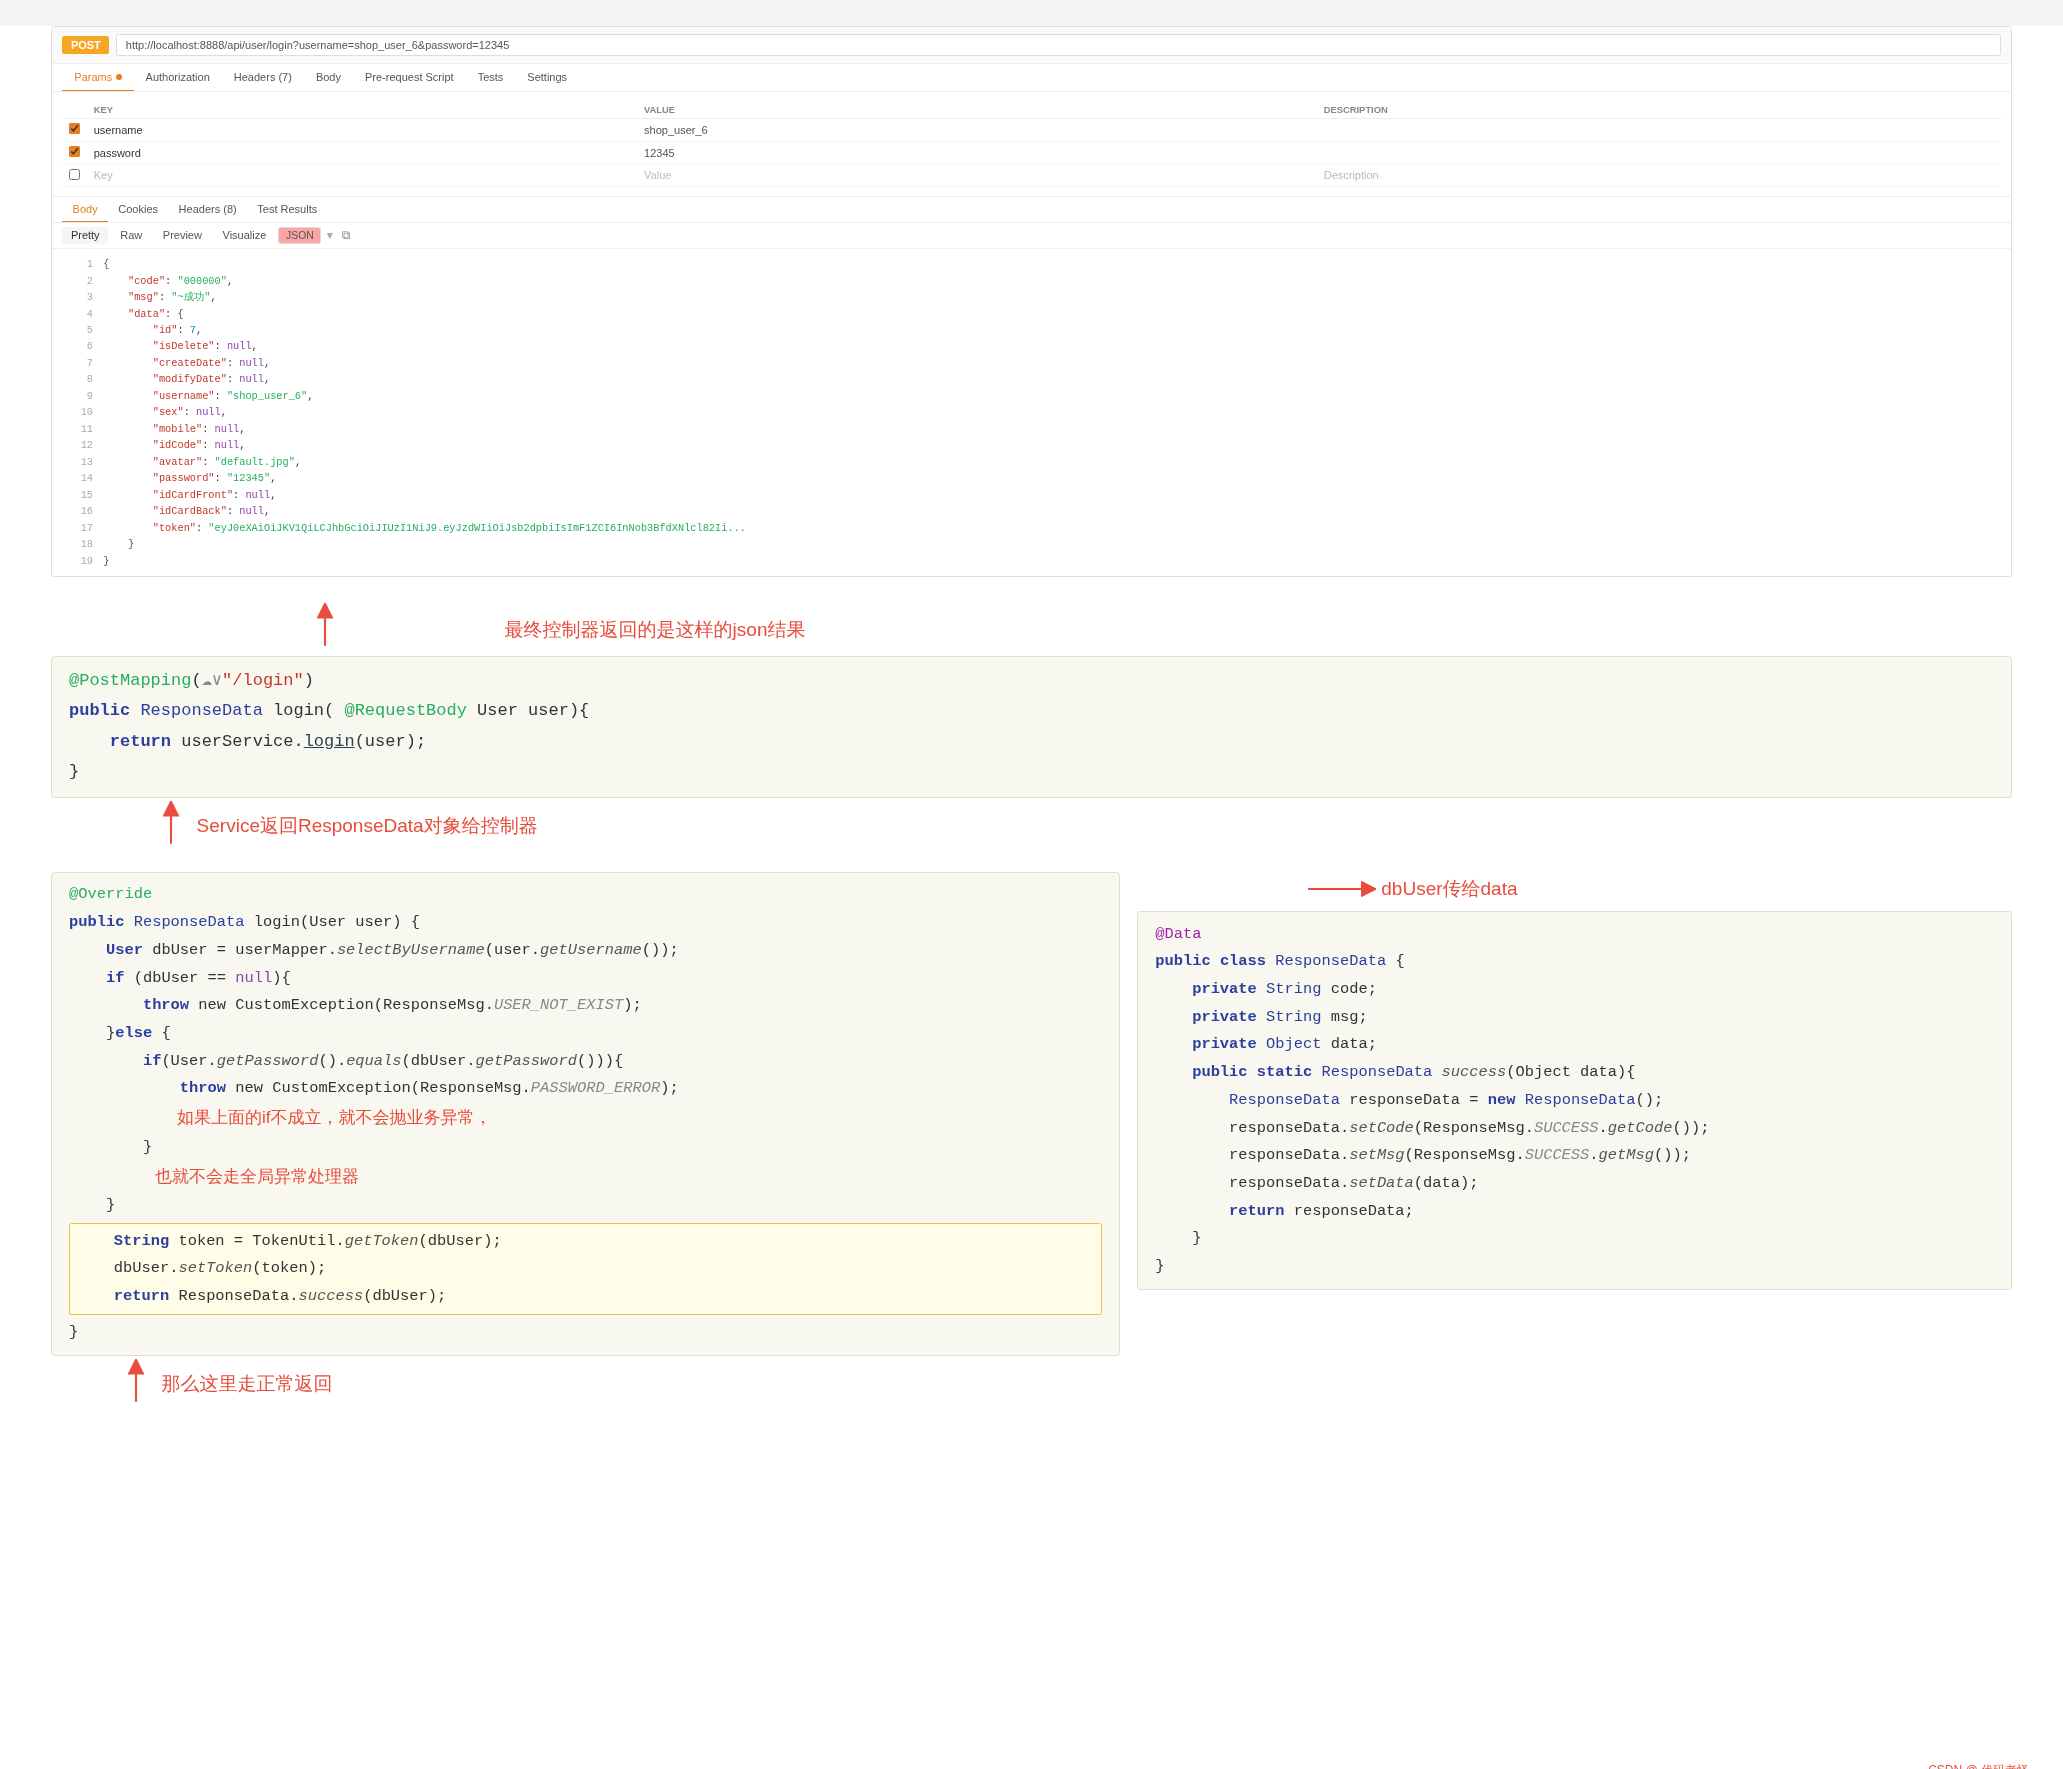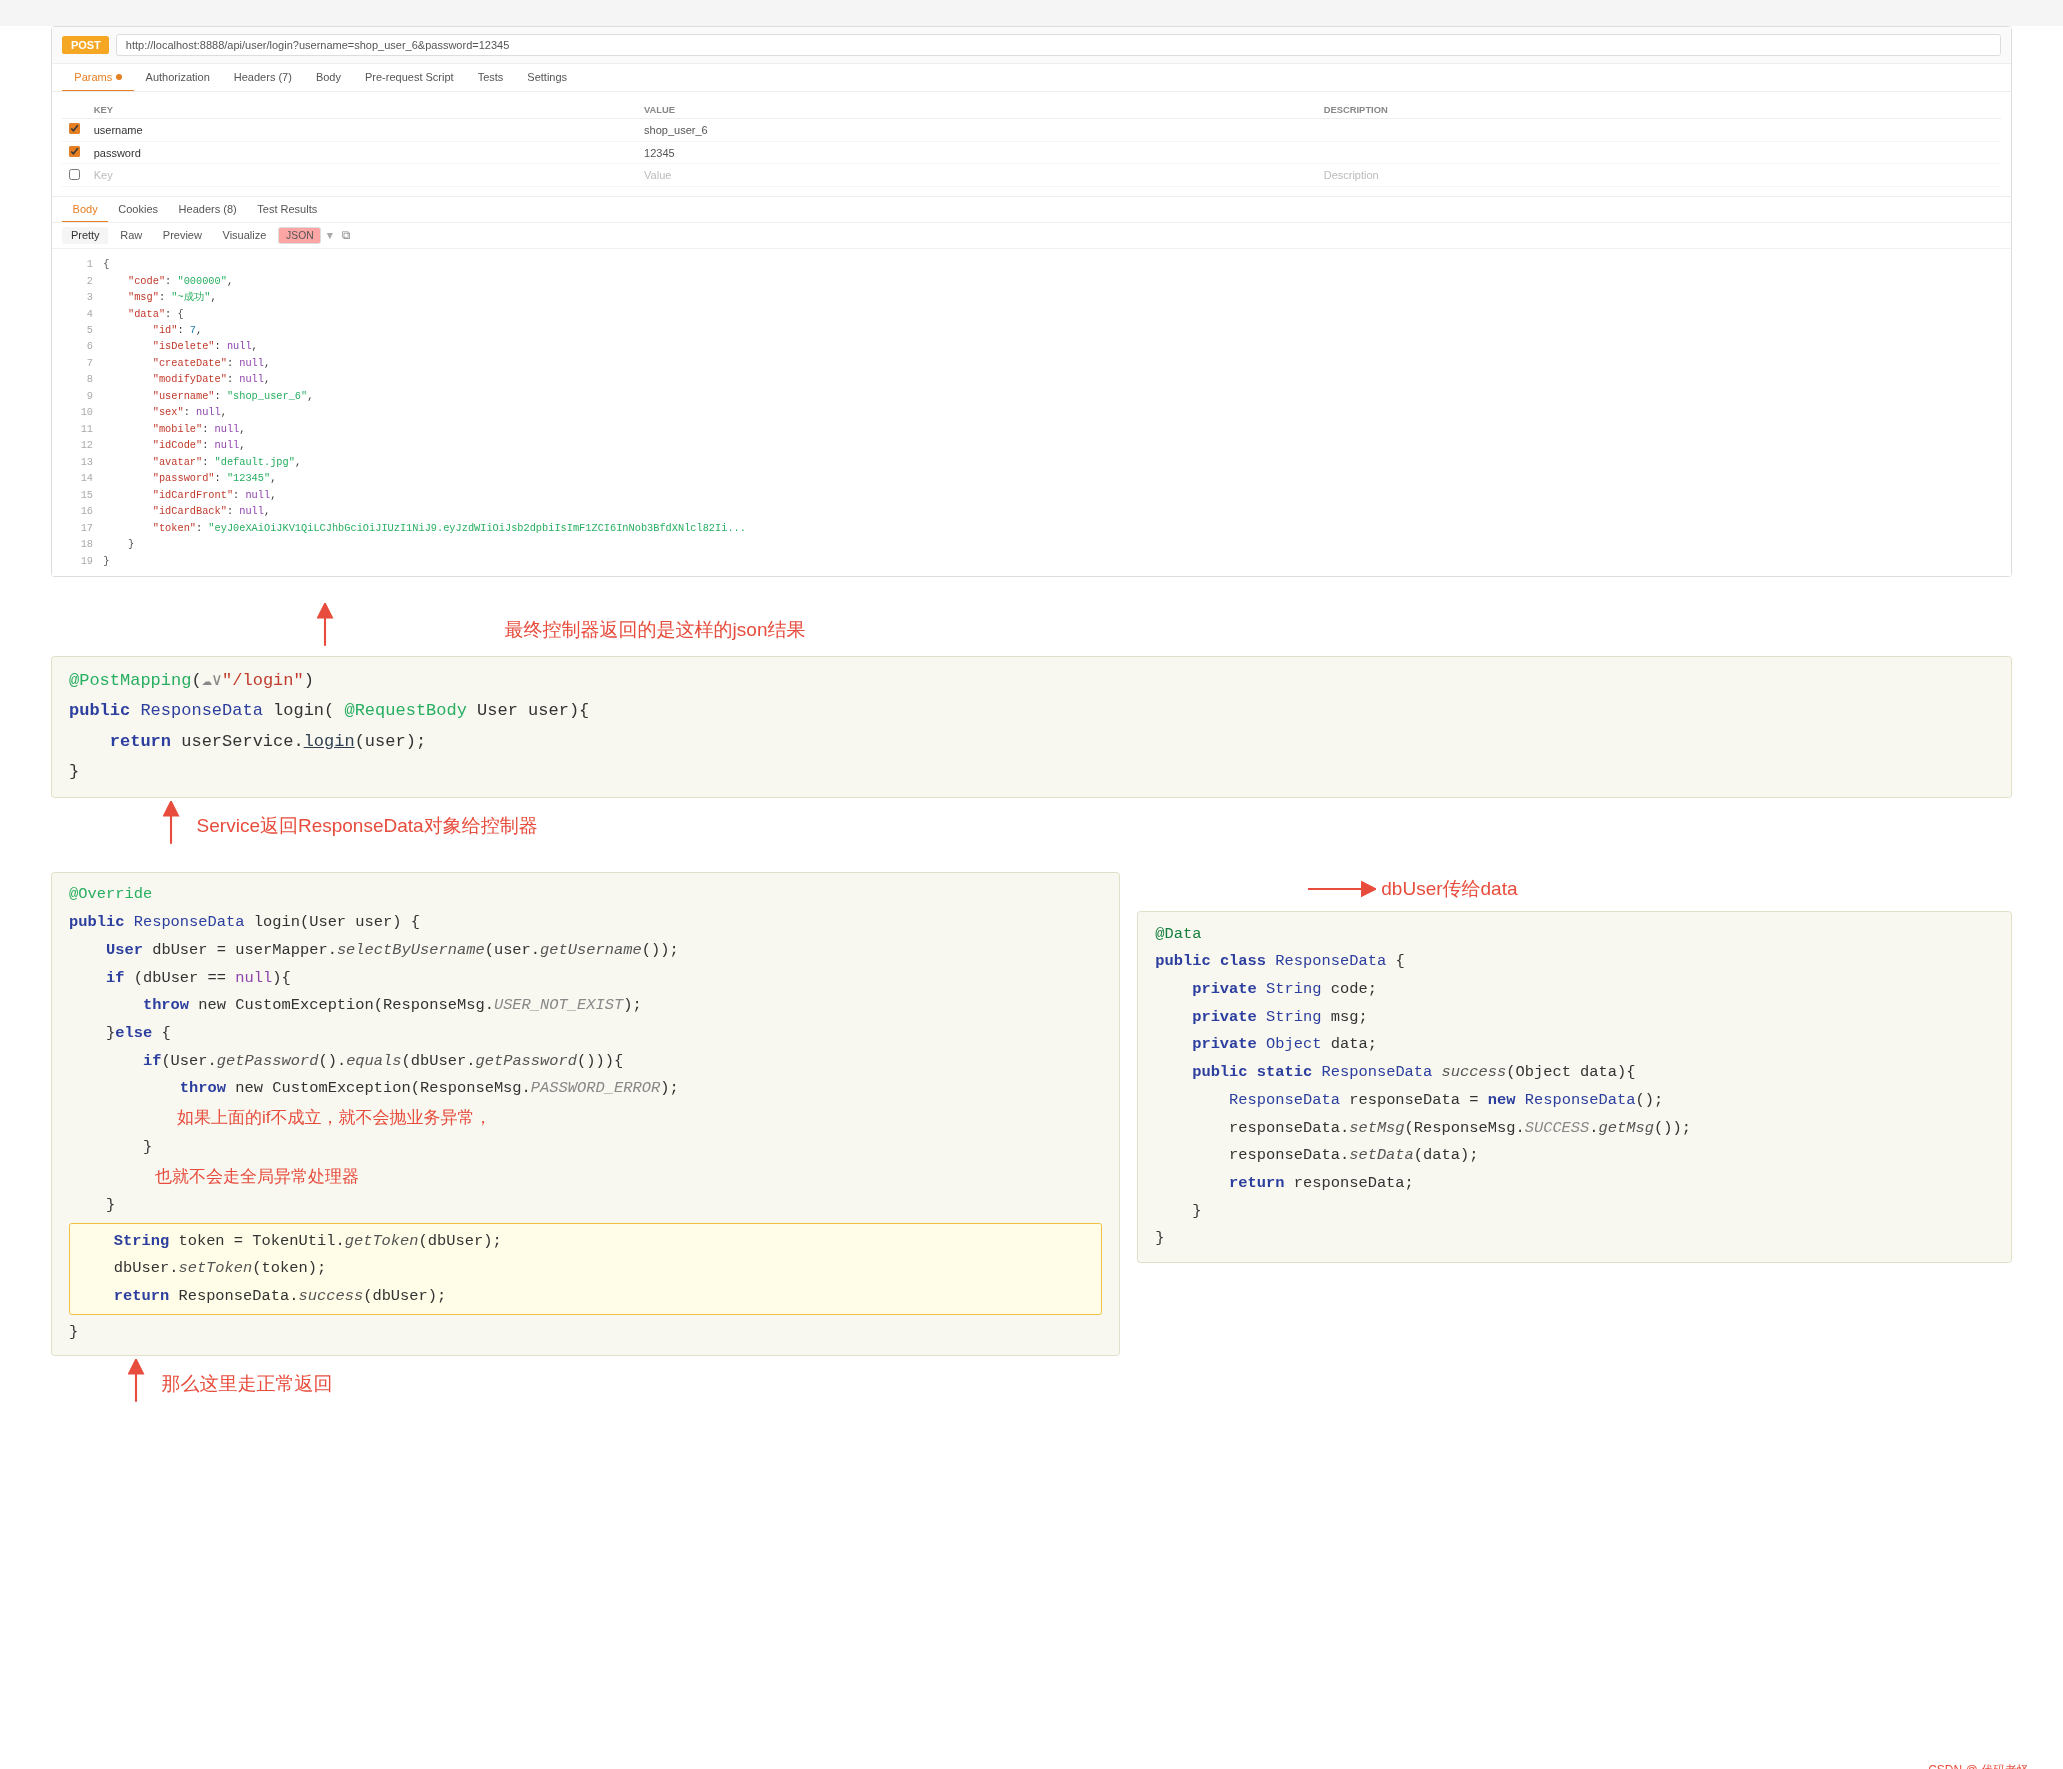--- a/index.html
+++ b/index.html
@@ -459,21 +459,21 @@
               <marker id="ah4" markerWidth="8" markerHeight="8" refX="4" refY="4" orient="auto">
                 <path d="M0,0 L8,4 L0,8 Z" fill="#e74c3c"></path>
               </marker>
             </defs>
           <line x1="0" y1="20" x2="72" y2="20" stroke="#e74c3c" stroke-width="2.5" marker-end="url(#ah4)"></line>
         </svg>
         <div style="font-size:19px;color:#e74c3c;font-family:'Microsoft YaHei',sans-serif;margin-left:5.1px;">dbUser传给data</div>
       </div>
 
       <div style="background:#f8f8f0; border:0.9px solid #e0e0c8; border-radius:3.4px; padding:8.6px 17px; font-family:'Courier New',monospace; font-size:15.4px; line-height:1.8;">
-        <div><span style="color:#15803d;">@Data</span></div>
+        <div><span style="color:#a21caf;">@Data</span></div>
         <div>
           <span style="color:#2c3e9e;font-weight:bold;">public</span>
           <span> </span><span style="color:#2c3e9e;font-weight:bold;">class</span>
           <span style="color:#2c3e9e;"> ResponseData </span>
           <span>{</span>
         </div>
         <div>
           &nbsp;&nbsp;&nbsp;&nbsp;<span style="color:#2c3e9e;font-weight:bold;">private</span>
           <span style="color:#2c3e9e;"> String </span><span>code;</span>
         </div>
@@ -490,20 +490,23 @@
           <span style="color:#2c3e9e;font-weight:bold;"> static</span>
           <span style="color:#2c3e9e;"> ResponseData </span>
           <span style="font-style:italic;color:#555;">success</span><span>(Object data){</span>
         </div>
         <div>
           &nbsp;&nbsp;&nbsp;&nbsp;&nbsp;&nbsp;&nbsp;&nbsp;<span style="color:#2c3e9e;">ResponseData</span>
           <span> responseData = </span><span style="color:#2c3e9e;font-weight:bold;">new</span>
           <span style="color:#2c3e9e;"> ResponseData</span><span>();</span>
         </div>
         <div>
+          &nbsp;&nbsp;&nbsp;&nbsp;&nbsp;&nbsp;&nbsp;&nbsp;responseData.<span style="font-style:italic;color:#555;">setCode</span>(ResponseMsg.<span style="font-style:italic;color:#888;">SUCCESS</span>.<span style="font-style:italic;color:#555;">getCode</span>());
+        </div>
+        <div>
           &nbsp;&nbsp;&nbsp;&nbsp;&nbsp;&nbsp;&nbsp;&nbsp;responseData.<span style="font-style:italic;color:#555;">setMsg</span>(ResponseMsg.<span style="font-style:italic;color:#888;">SUCCESS</span>.<span style="font-style:italic;color:#555;">getMsg</span>());
         </div>
         <div>
           &nbsp;&nbsp;&nbsp;&nbsp;&nbsp;&nbsp;&nbsp;&nbsp;responseData.<span style="font-style:italic;color:#555;">setData</span>(data);
         </div>
         <div>
           &nbsp;&nbsp;&nbsp;&nbsp;&nbsp;&nbsp;&nbsp;&nbsp;<span style="color:#2c3e9e;font-weight:bold;">return</span>
           <span> responseData;</span>
         </div>
         <div>&nbsp;&nbsp;&nbsp;&nbsp;}</div>

